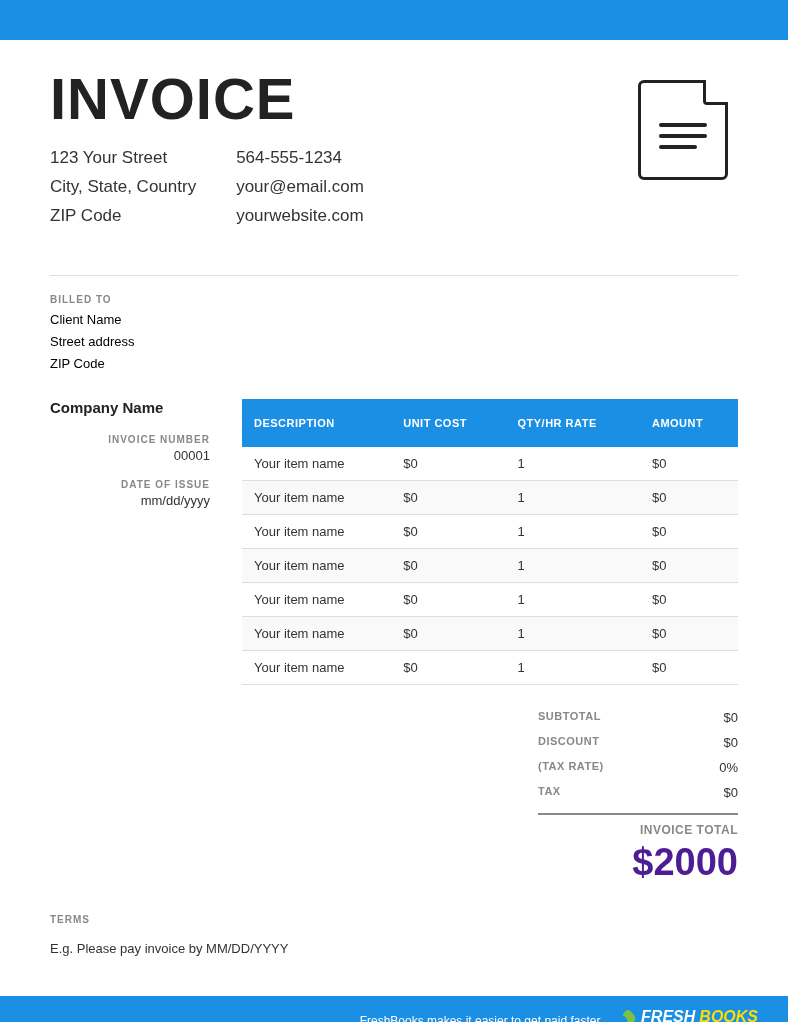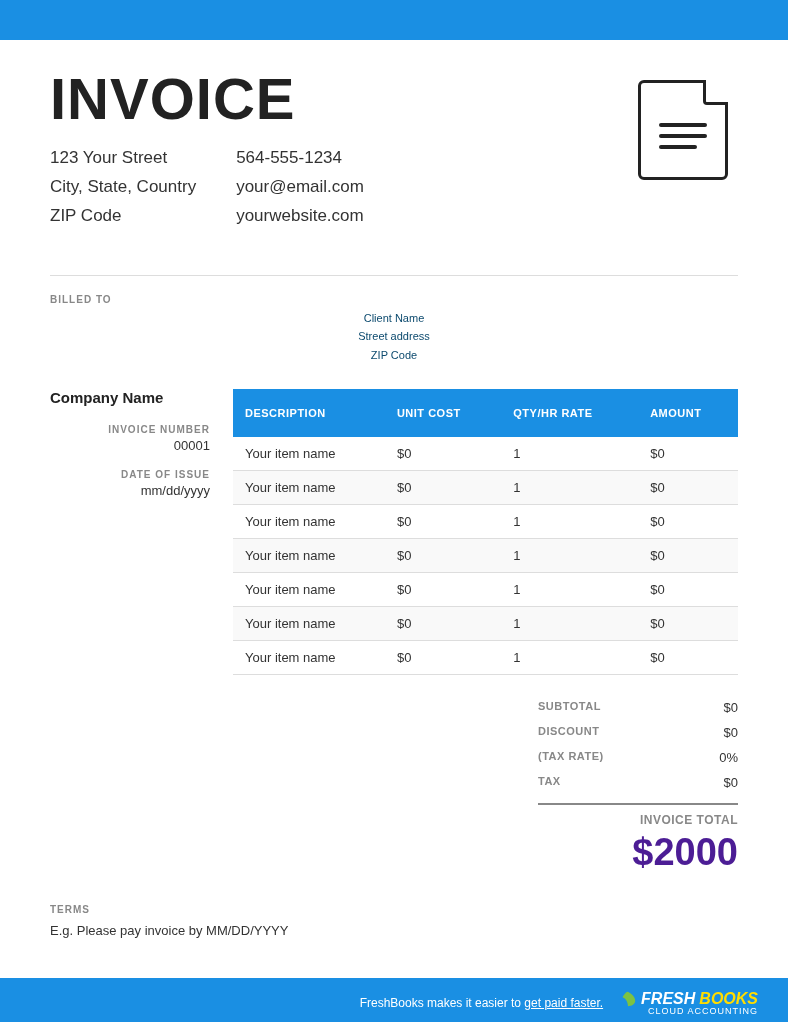--- a/index.html
+++ b/index.html
@@ -107,29 +107,28 @@
     .section-label {
       font-size: 10px;
       font-weight: bold;
       color: #888;
       letter-spacing: 1px;
       text-transform: uppercase;
       margin-bottom: 4px;
     }
 
     .client-info {
-      font-size: 11px;
-      color: #0c4a6e;
+      font-size: 13px;
+      color: #000000;
       line-height: 1.7;
-      text-align: center;
     }
 
     .body-section {
       display: flex;
-      gap: 23px;
+      gap: 32px;
       margin-bottom: 20px;
     }
 
     .left-col {
       width: 160px;
       flex-shrink: 0;
     }
 
     .company-name-label {
       font-size: 15px;
@@ -245,21 +244,21 @@
       margin-bottom: 30px;
       padding: 0 0 0 0;
     }
 
     .terms-label {
       font-size: 10px;
       font-weight: bold;
       color: #888;
       letter-spacing: 1px;
       text-transform: uppercase;
-      margin-bottom: 8px;
+      margin-bottom: 16px;
     }
 
     .terms-value {
       font-size: 13px;
       color: #333;
     }
 
     .bottom-bar {
       width: 100%;
       height: 50px;

